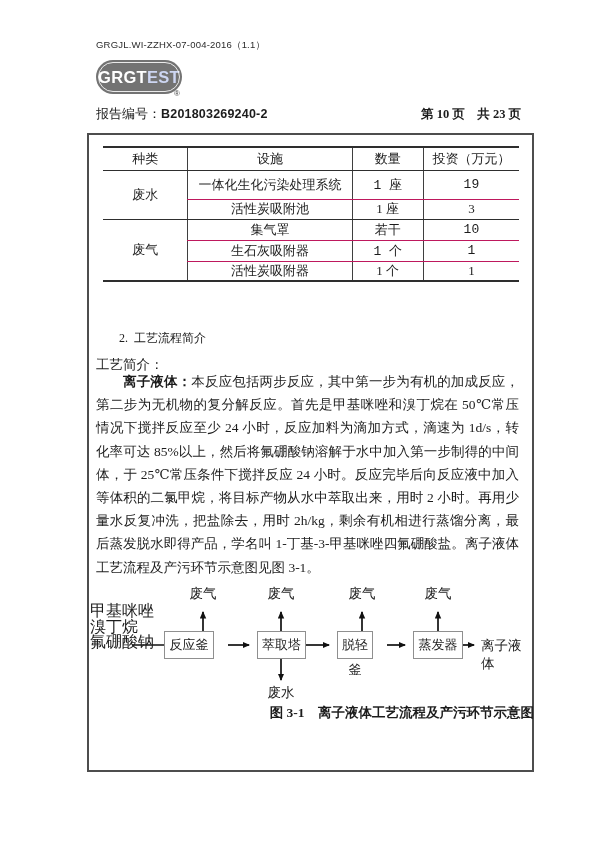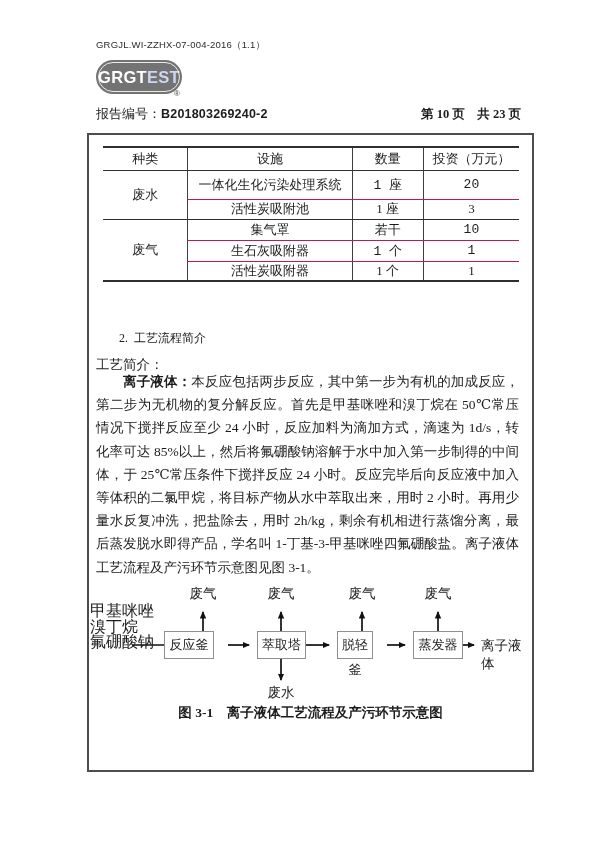--- a/index.html
+++ b/index.html
@@ -91,21 +91,21 @@
   .box-1 { left:76px;  width:50px; }
   .box-2 { left:169px; width:49px; }
   .box-3 { left:249px; width:36px; }
   .box-4 { left:325px; width:50px; }
   .gas-label { position:absolute; top:7px; transform:translateX(-50%); font-size:13.5px; }
   .gas-1 { left:115px; } .gas-2 { left:193px; } .gas-3 { left:274px; } .gas-4 { left:350px; }
   .water-label { position:absolute; left:193px; top:106px; transform:translateX(-50%); font-size:13.5px; }
   .output-label { position:absolute; left:393px; top:59px; font-size:13.5px; }
   .fig-caption {
     position:absolute; left:87px; top:704px; width:447px;
-    text-align:center; font-weight:bold; font-size:13.5px;
+    text-align:right; font-weight:bold; font-size:13.5px;
   }
 </style>
 </head>
 <body>
 
 <div class="doc-code">GRGJL.WI-ZZHX-07-004-2016（1.1）</div>
 
 <div class="logo">
   <span class="ring"></span>
   <span class="txt"><span class="bold-part">GRGT</span><span class="light-part">EST</span></span>
@@ -131,21 +131,21 @@
       <tr class="thead">
         <td>种类</td>
         <td class="vl">设施</td>
         <td class="vl">数量</td>
         <td class="vl">投资（万元）</td>
       </tr>
       <tr class="r1">
         <td rowspan="2" class="gsep">废水</td>
         <td class="vl rsep">一体化生化污染处理系统</td>
         <td class="vl rsep">1 座</td>
-        <td class="vl rsep">20</td>
+        <td class="vl rsep">19</td>
       </tr>
       <tr class="r2">
         <td class="vl gsep">活性炭吸附池</td>
         <td class="vl gsep">1 座</td>
         <td class="vl gsep">3</td>
       </tr>
       <tr class="r3">
         <td rowspan="3">废气</td>
         <td class="vl rsep">集气罩</td>
         <td class="vl rsep">若干</td>

